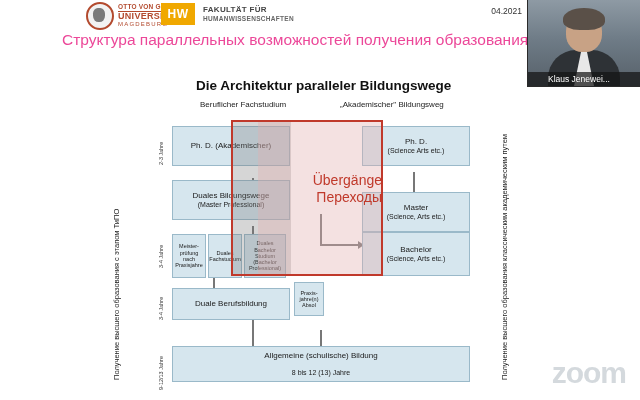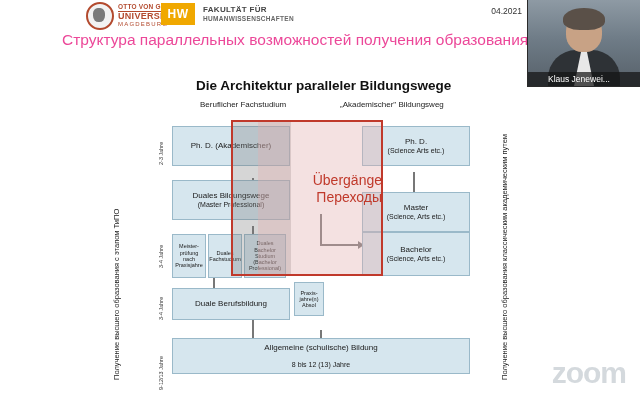--- a/index.html
+++ b/index.html
@@ -383,21 +383,21 @@
     </div>
     <div class="box" style="left:362px; top:176px; width:108px; height:40px;margin-top:16px;">
       <span>Master</span>
       <span class="sub">(Science, Arts etc.)</span>
     </div>
     <div class="box" style="left:362px; top:232px; width:108px; height:44px;">
       <span>Bachelor</span>
       <span class="sub">(Science, Arts etc.)</span>
     </div>
 
-    <div class="box" style="left:172px; top:338px; width:298px; height:36px;gap:8px;">
+    <div class="box" style="left:172px; top:346px; width:298px; height:36px;gap:8px;">
       <span>Allgemeine (schulische) Bildung</span>
       <span class="sub">8 bis 12 (13) Jahre</span>
     </div>
 
     <div id="overlay-gray"></div>
     <div id="overlay-pink"></div>
     <div id="overlay-red-frame"></div>
     <div id="overlay-label">
       <div>Übergänge</div>
       <div>Переходы</div>

